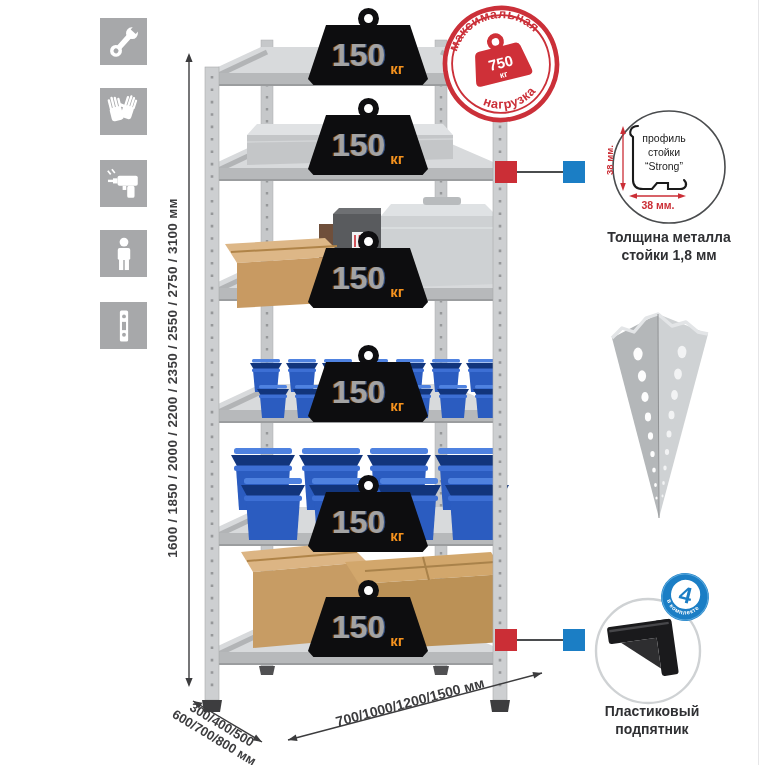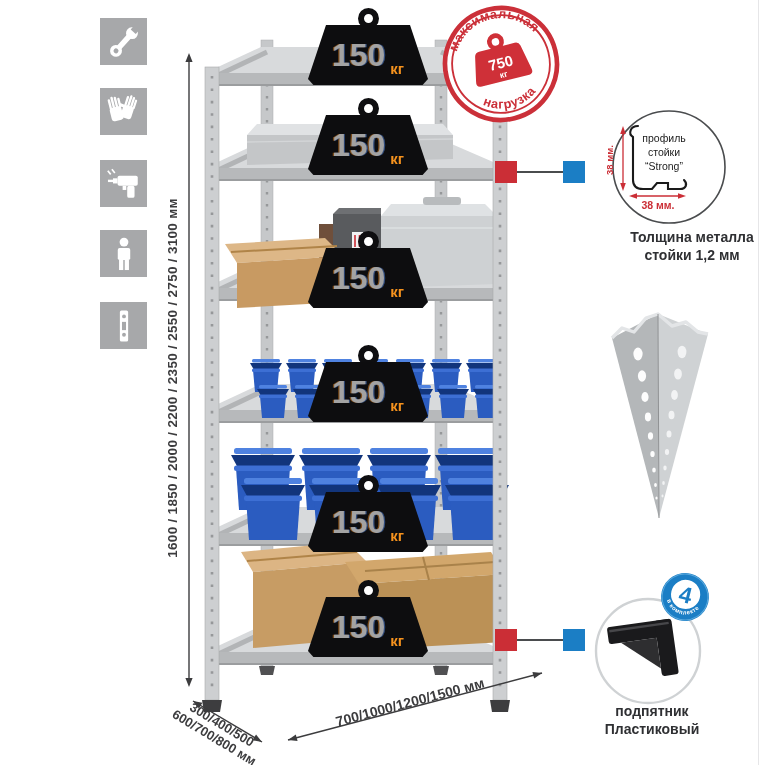--- a/index.html
+++ b/index.html
@@ -353,23 +353,23 @@
 
     <line x1="38" y1="102" x2="85" y2="102" stroke="#cb2e36" stroke-width="1.3"></line>
     <polygon points="33,102 41,99.2 41,104.8" fill="#cb2e36"></polygon>
     <polygon points="90,102 82,99.2 82,104.8" fill="#cb2e36"></polygon>
     <text x="62" y="115" text-anchor="middle" font-size="10.5" font-weight="bold" fill="#cb2e36">38 мм.</text>
 
     <text x="68" y="48" text-anchor="middle" font-size="10.5" fill="#222">профиль</text>
     <text x="68" y="62" text-anchor="middle" font-size="10.5" fill="#222">стойки</text>
     <text x="68" y="76" text-anchor="middle" font-size="10.5" fill="#222">“Strong”</text>
   </svg>
-  <div class="caption" style="left:619px;top:228px;width:146px">
+  <div class="caption" style="left:596px;top:228px;width:146px">
     <div>Толщина металла</div>
-    <div>стойки 1,2 мм</div>
+    <div>стойки 1,8 мм</div>
   </div>
 
   <svg style="position:absolute;left:598px;top:302px" width="124" height="228" viewBox="0 0 124 228">
     <polygon points="14,36 60,12 61,216" fill="#b4b7b9"></polygon>
     <polygon points="60,12 110,32 61,216" fill="#cfd2d4"></polygon>
     <polyline points="14,36 24,26 36,30 48,16 60,12 74,24 88,20 100,30 110,32" fill="none" stroke="#e3e5e7" stroke-width="3.4" stroke-linejoin="round"></polyline>
     <line x1="60" y1="12" x2="61" y2="216" stroke="#8f9193" stroke-width="1"></line>
     <g fill="#fdfdfd">
       <ellipse cx="40" cy="52" rx="4.6" ry="6.4"></ellipse>
       <ellipse cx="44" cy="74" rx="4.1" ry="5.8"></ellipse>
@@ -409,22 +409,22 @@
     <circle cx="24" cy="21.5" r="14" fill="#fff"></circle>
     <text x="24" y="29.5" text-anchor="middle" font-size="22" font-weight="bold" fill="#1b7ec5">4</text>
     <defs>
         <path id="arcKit" d="M 7.5 30 A 18 18 0 0 0 40.5 30"></path>
       </defs>
     <text font-size="5.6" font-weight="bold" fill="#fff" letter-spacing="0.5">
       <textPath href="#arcKit" startOffset="50%" text-anchor="middle">в комплекте</textPath>
     </text>
   </svg>
   <div class="caption" style="left:586px;top:702px;width:132px">
+    <div>Пластиковый</div>
     <div>подпятник</div>
-    <div>Пластиковый</div>
   </div>
 
   <svg style="position:absolute;left:185px;top:693px" width="90" height="60">
     <line x1="8" y1="8" x2="77" y2="49" stroke="#3c3c3e" stroke-width="1.4"></line>
     <g transform="rotate(31 8 8)">
         <polygon points="8,8 17,4.6 17,11.4" fill="#3c3c3e"></polygon>
       </g>
     <g transform="rotate(31 77 49)">
         <polygon points="77,49 68,45.6 68,52.4" fill="#3c3c3e"></polygon>
       </g>

